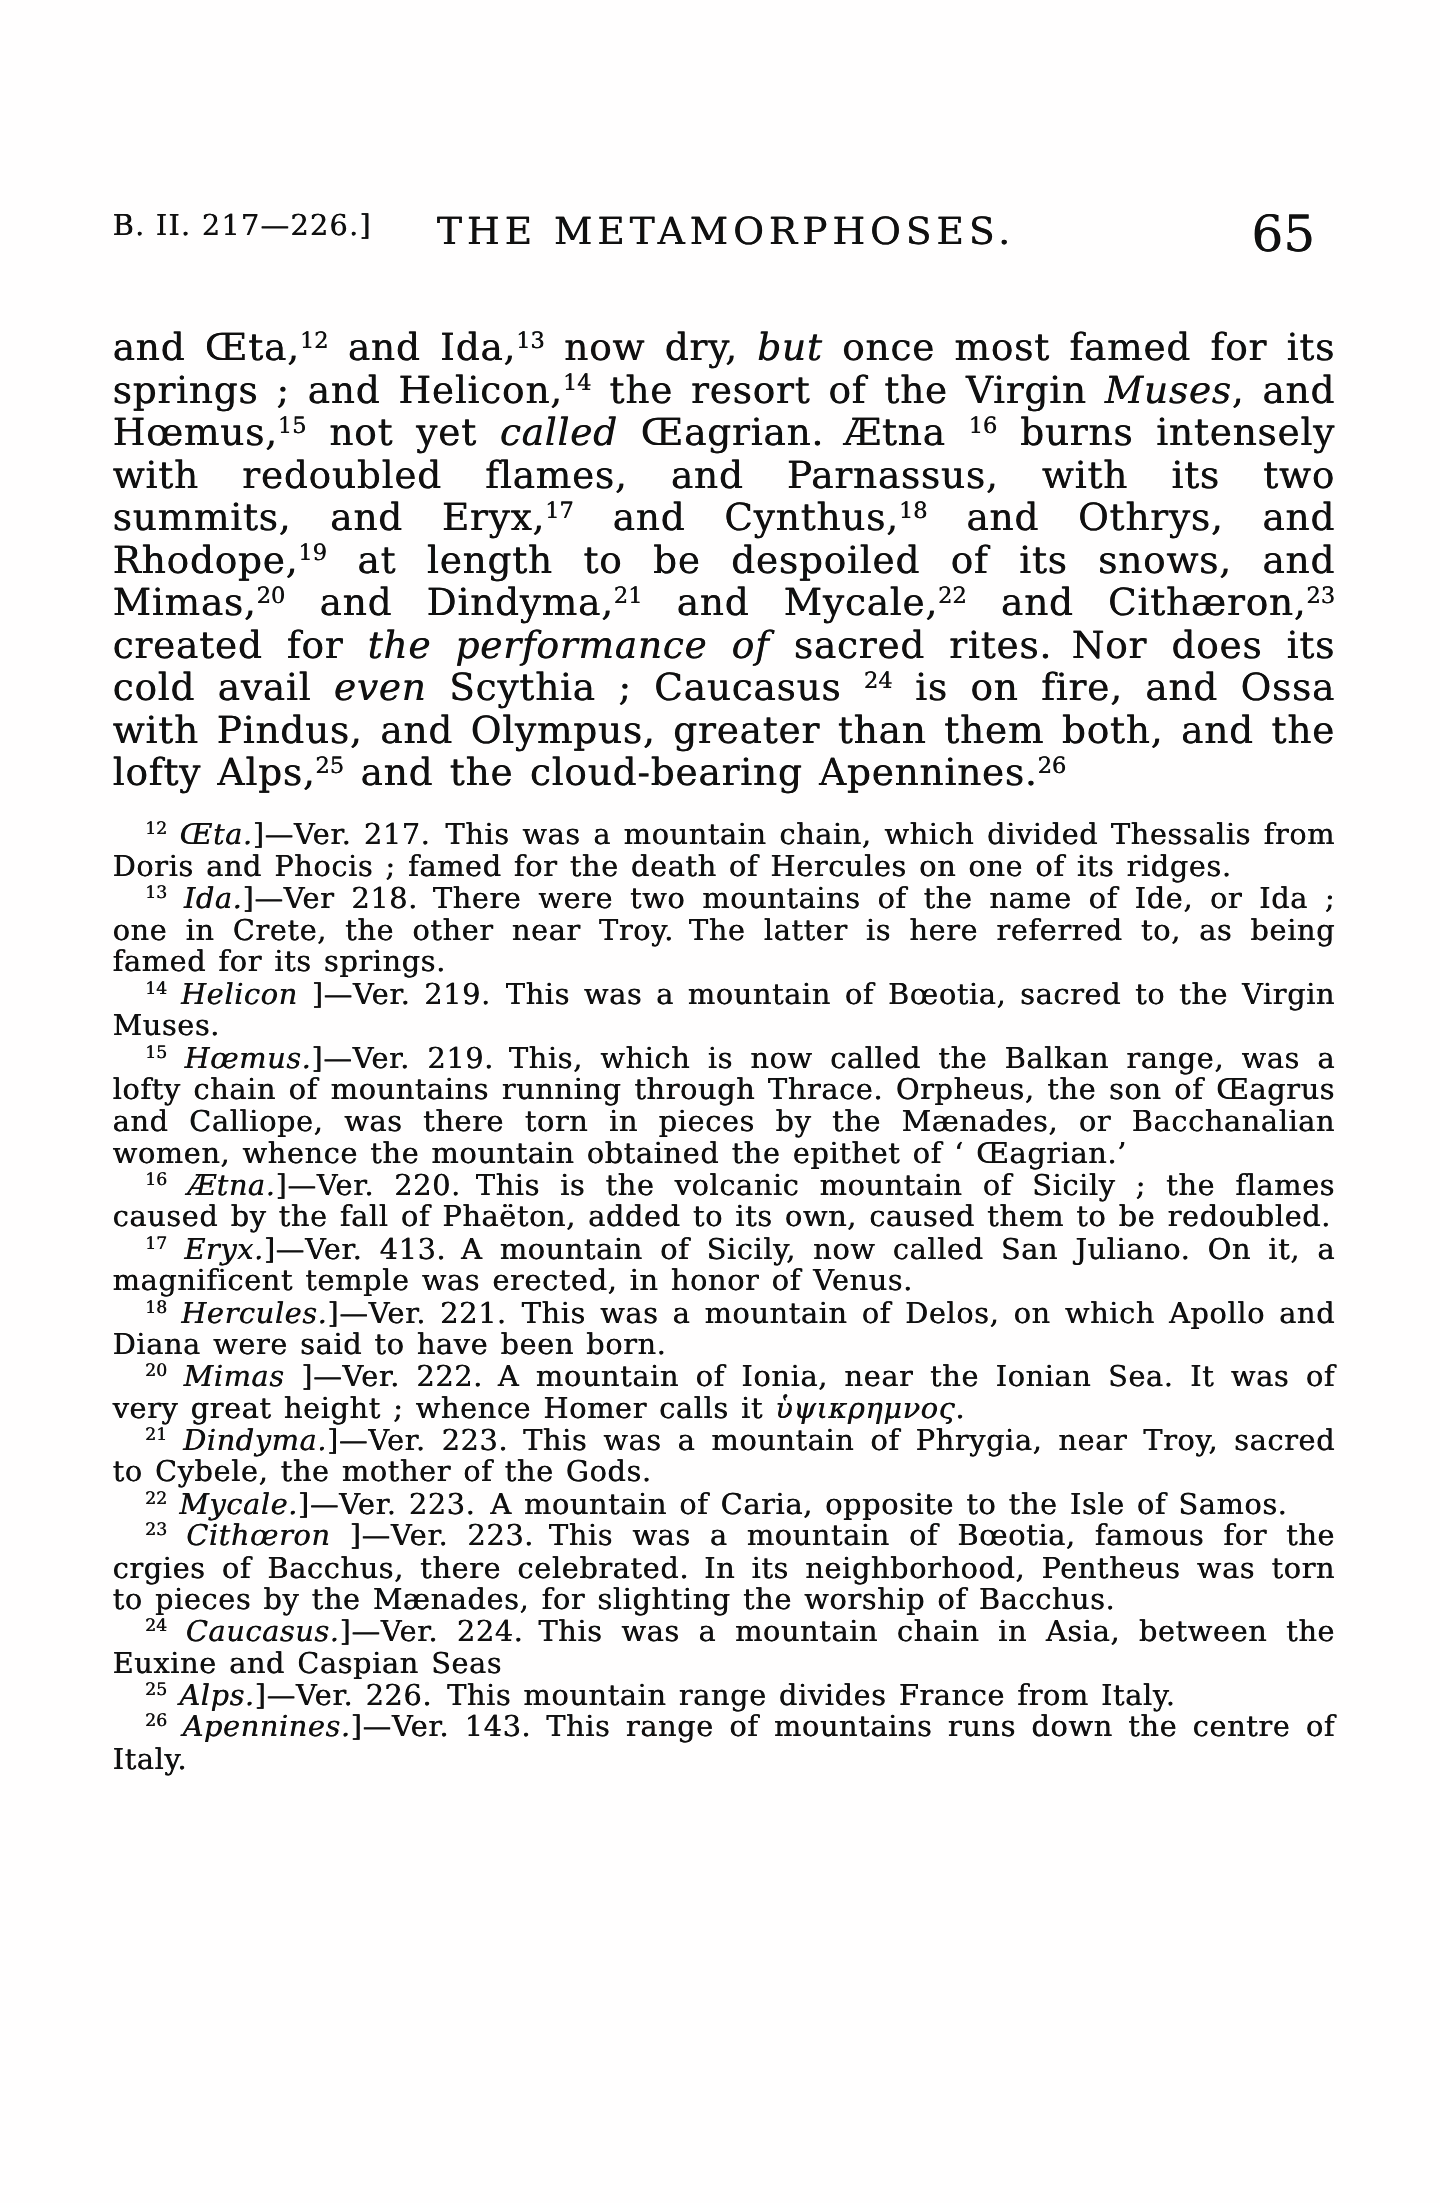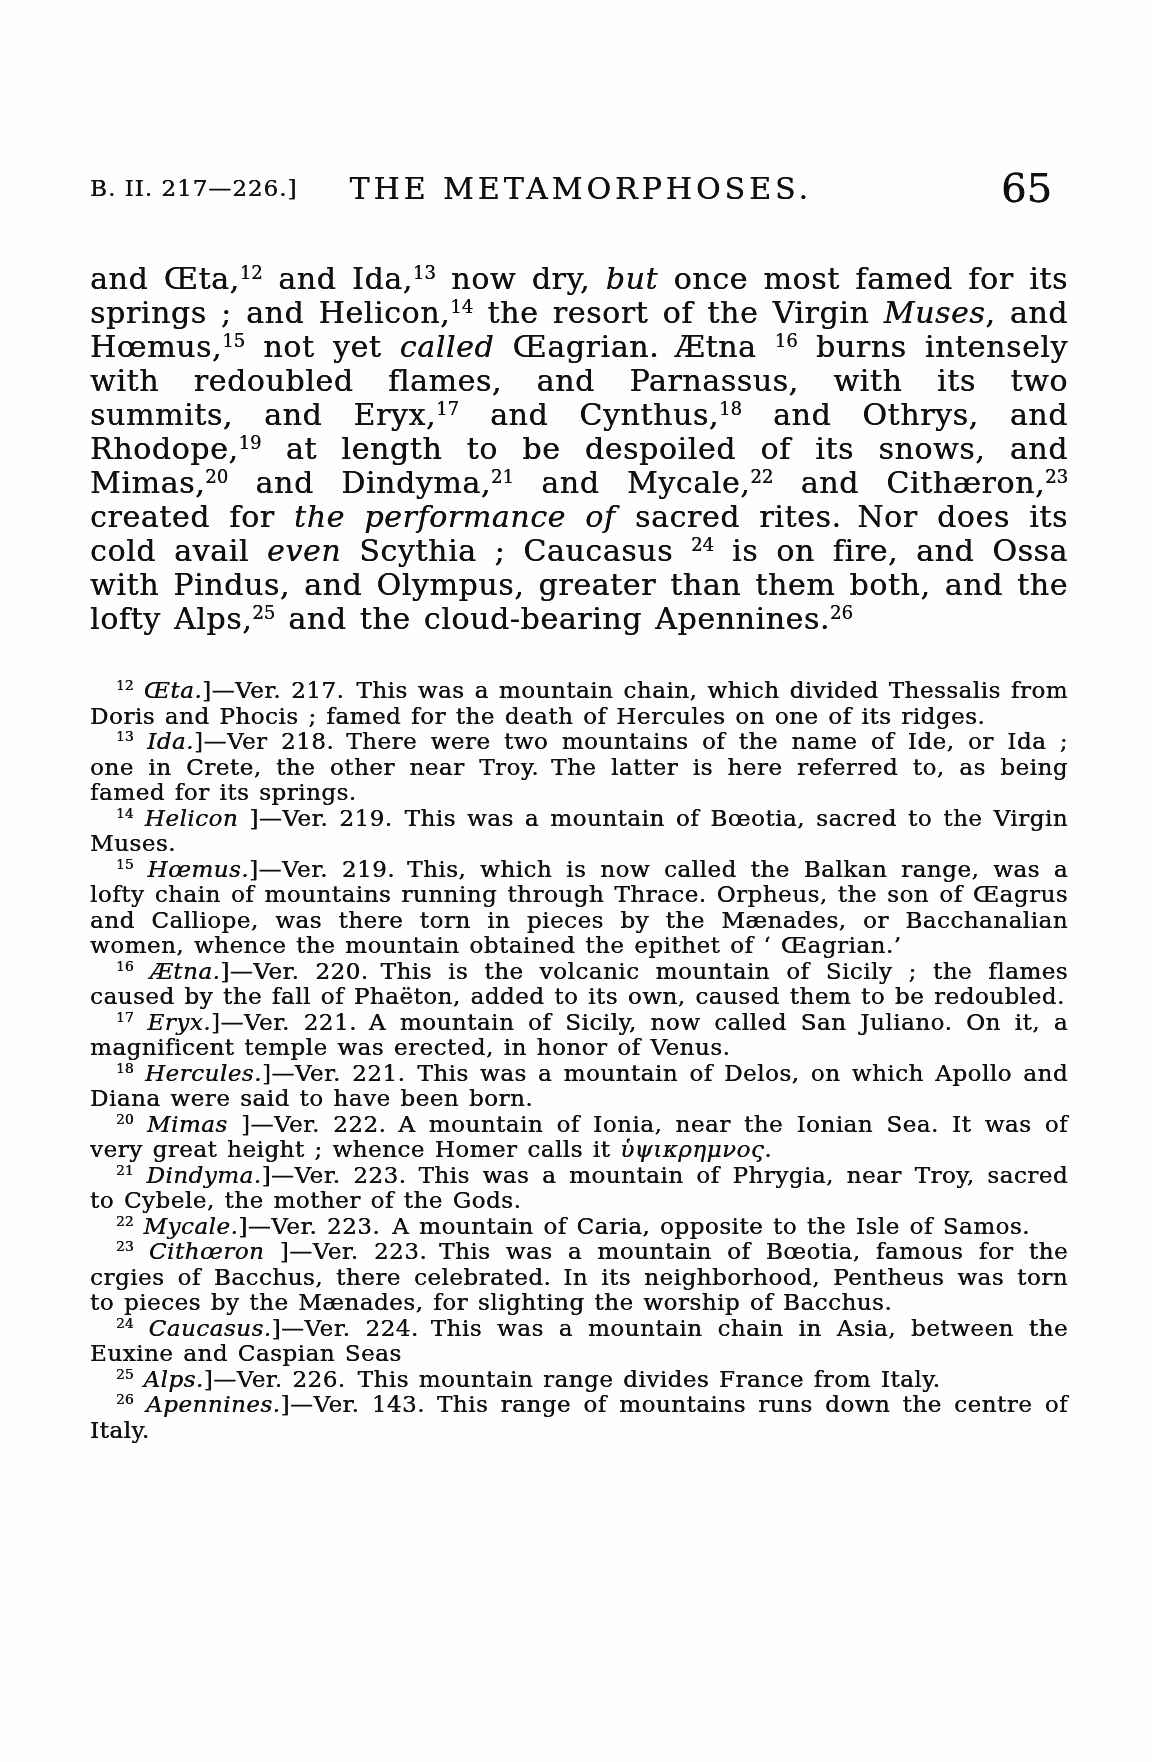--- a/index.html
+++ b/index.html
@@ -6,39 +6,39 @@
   .page{
     position:relative;
     width:1152px;height:1762px;
     background:#fffefe;
     color:#101010;
     font-family:"DejaVu Serif","Liberation Serif",serif;
     overflow:hidden;
     text-shadow:0.35px 0 0 currentColor;
   }
   .content{position:absolute;left:90px;top:168px;width:978px;}
-  .pagehead{display:flex;align-items:center;}
+  .pagehead{display:flex;align-items:flex-start;}
   .head-left{font-size:23px;letter-spacing:1px;white-space:nowrap;}
   .head-title{font-size:30px;letter-spacing:4px;margin-left:52px;white-space:nowrap;}
   .head-page{margin-left:auto;font-size:40px;line-height:1;padding-right:16px;}
   .bodytext{
     margin:54px 0 0 0;
     font-size:30px;line-height:34px;
     letter-spacing:0.6px;word-spacing:3px;
     text-align:justify;
   }
   sup{
     font-size:60%;
     line-height:0;
     vertical-align:baseline;
     position:relative;top:-0.55em;
     letter-spacing:0;
   }
   i{}
-  .footnotes{margin-top:42px;}
+  .footnotes{margin-top:20px;}
   .fn{
     margin:0;
     font-size:23px;line-height:25.5px;
     letter-spacing:0.5px;word-spacing:2px;
     text-align:justify;
     text-indent:26px;
   }
 </style>
 </head>
 <body>
@@ -53,21 +53,21 @@
     </div>
 
     <p class="bodytext"><span>and Œta,</span><sup>12</sup><span> and Ida,</span><sup>13</sup><span> now dry, </span><i>but</i><span> once most famed for its springs ; and Helicon,</span><sup>14</sup><span> the resort of the Virgin </span><i>Muses</i><span>, and Hœmus,</span><sup>15</sup><span> not yet </span><i>called</i><span> Œagrian. Ætna </span><sup>16</sup><span> burns intensely with redoubled flames, and Parnassus, with its two summits, and Eryx,</span><sup>17</sup><span> and Cynthus,</span><sup>18</sup><span> and Othrys, and Rhodope,</span><sup>19</sup><span> at length to be despoiled of its snows, and Mimas,</span><sup>20</sup><span> and Dindyma,</span><sup>21</sup><span> and Mycale,</span><sup>22</sup><span> and Cithæron,</span><sup>23</sup><span> created for </span><i>the performance of</i><span> sacred rites. Nor does its cold avail </span><i>even</i><span> Scythia ; Caucasus </span><sup>24</sup><span> is on fire, and Ossa with Pindus, and Olympus, greater than them both, and the lofty Alps,</span><sup>25</sup><span> and the cloud-bearing Apennines.</span><sup>26</sup></p>
 
     <div class="footnotes">
       <p class="fn"><sup>12</sup><span> </span><i>Œta.</i><span>]—Ver. 217. This was a mountain chain, which divided Thessalis from Doris and Phocis ; famed for the death of Hercules on one of its ridges.</span></p>
       <p class="fn"><sup>13</sup><span> </span><i>Ida.</i><span>]—Ver 218. There were two mountains of the name of Ide, or Ida ; one in Crete, the other near Troy. The latter is here referred to, as being famed for its springs.</span></p>
       <p class="fn"><sup>14</sup><span> </span><i>Helicon</i><span> ]—Ver. 219. This was a mountain of Bœotia, sacred to the Virgin Muses.</span></p>
       <p class="fn"><sup>15</sup><span> </span><i>Hœmus.</i><span>]—Ver. 219. This, which is now called the Balkan range, was a lofty chain of mountains running through Thrace. Orpheus, the son of Œagrus and Calliope, was there torn in pieces by the Mænades, or Bacchanalian women, whence the mountain obtained the epithet of ‘ Œagrian.’</span></p>
       <p class="fn"><sup>16</sup><span> </span><i>Ætna.</i><span>]—Ver. 220. This is the volcanic mountain of Sicily ; the flames caused by the fall of Phaëton, added to its own, caused them to be redoubled.</span></p>
-      <p class="fn"><sup>17</sup><span> </span><i>Eryx.</i><span>]—Ver. 221. A mountain of Sicily, now called San Juliano. On it, a magnificent temple was erected, in honor of Venus.</span></p>
+      <p class="fn"><sup>17</sup><span> </span><i>Eryx.</i><span>]—Ver. 413. A mountain of Sicily, now called San Juliano. On it, a magnificent temple was erected, in honor of Venus.</span></p>
       <p class="fn"><sup>18</sup><span> </span><i>Hercules.</i><span>]—Ver. 221. This was a mountain of Delos, on which Apollo and Diana were said to have been born.</span></p>
       <p class="fn"><sup>20</sup><span> </span><i>Mimas</i><span> ]—Ver. 222. A mountain of Ionia, near the Ionian Sea. It was of very great height ; whence Homer calls it </span><i>ὑψικρημνος</i><span>.</span></p>
       <p class="fn"><sup>21</sup><span> </span><i>Dindyma.</i><span>]—Ver. 223. This was a mountain of Phrygia, near Troy, sacred to Cybele, the mother of the Gods.</span></p>
       <p class="fn"><sup>22</sup><span> </span><i>Mycale.</i><span>]—Ver. 223. A mountain of Caria, opposite to the Isle of Samos.</span></p>
       <p class="fn"><sup>23</sup><span> </span><i>Cithœron</i><span> ]—Ver. 223. This was a mountain of Bœotia, famous for the crgies of Bacchus, there celebrated. In its neighborhood, Pentheus was torn to pieces by the Mænades, for slighting the worship of Bacchus.</span></p>
       <p class="fn"><sup>24</sup><span> </span><i>Caucasus.</i><span>]—Ver. 224. This was a mountain chain in Asia, between the Euxine and Caspian Seas</span></p>
       <p class="fn"><sup>25</sup><span> </span><i>Alps.</i><span>]—Ver. 226. This mountain range divides France from Italy.</span></p>
       <p class="fn"><sup>26</sup><span> </span><i>Apennines.</i><span>]—Ver. 143. This range of mountains runs down the centre of Italy.</span></p>
     </div>
 

